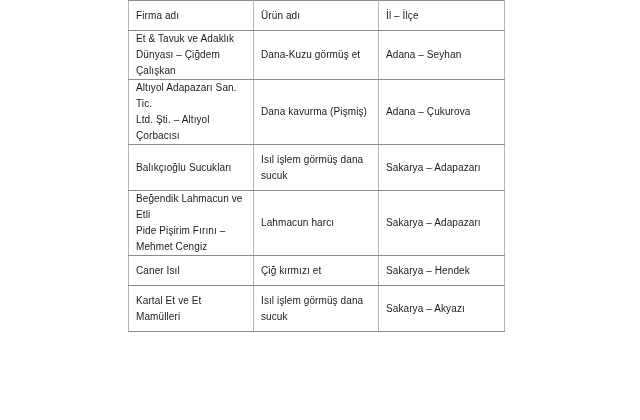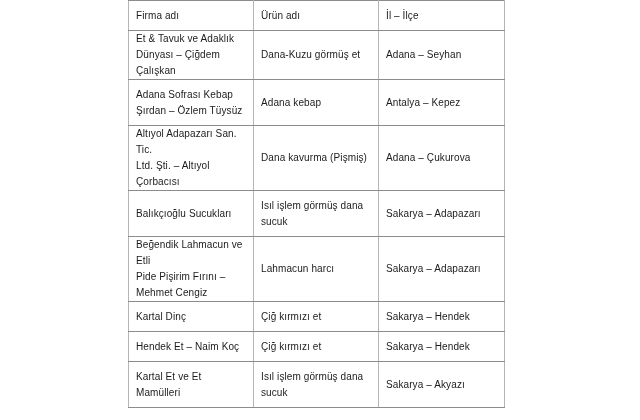--- a/index.html
+++ b/index.html
@@ -87,32 +87,20 @@
             </td>
             <td class="cell-lines">
               <span>Dana-Kuzu görmüş et</span>
             </td>
             <td class="cell-lines">
               <span>Adana – Seyhan</span>
             </td>
           </tr>
           <tr class="h2">
             <td class="cell-lines">
-              <span>Adana Sofrası Kebap</span>
-              <span>Şırdan – Özlem Tüysüz</span>
-            </td>
-            <td class="cell-lines">
-              <span>Adana kebap</span>
-            </td>
-            <td class="cell-lines">
-              <span>Antalya – Kepez</span>
-            </td>
-          </tr>
-          <tr class="h2">
-            <td class="cell-lines">
               <span>Altıyol Adapazarı San. Tic.</span>
               <span>Ltd. Şti. – Altıyol Çorbacısı</span>
             </td>
             <td class="cell-lines">
               <span>Dana kavurma (Pişmiş)</span>
             </td>
             <td class="cell-lines">
               <span>Adana – Çukurova</span>
             </td>
           </tr>
@@ -136,32 +124,21 @@
             </td>
             <td class="cell-lines">
               <span>Lahmacun harcı</span>
             </td>
             <td class="cell-lines">
               <span>Sakarya – Adapazarı</span>
             </td>
           </tr>
           <tr class="h1">
             <td class="cell-lines">
-              <span>Kartal Dinç</span>
-            </td>
-            <td class="cell-lines">
-              <span>Çiğ kırmızı et</span>
-            </td>
-            <td class="cell-lines">
-              <span>Sakarya – Hendek</span>
-            </td>
-          </tr>
-          <tr class="h1">
-            <td class="cell-lines">
-              <span>Hendek Et – Naim Koç</span>
+              <span>Caner Isıl</span>
             </td>
             <td class="cell-lines">
               <span>Çiğ kırmızı et</span>
             </td>
             <td class="cell-lines">
               <span>Sakarya – Hendek</span>
             </td>
           </tr>
           <tr class="h2">
             <td class="cell-lines">

